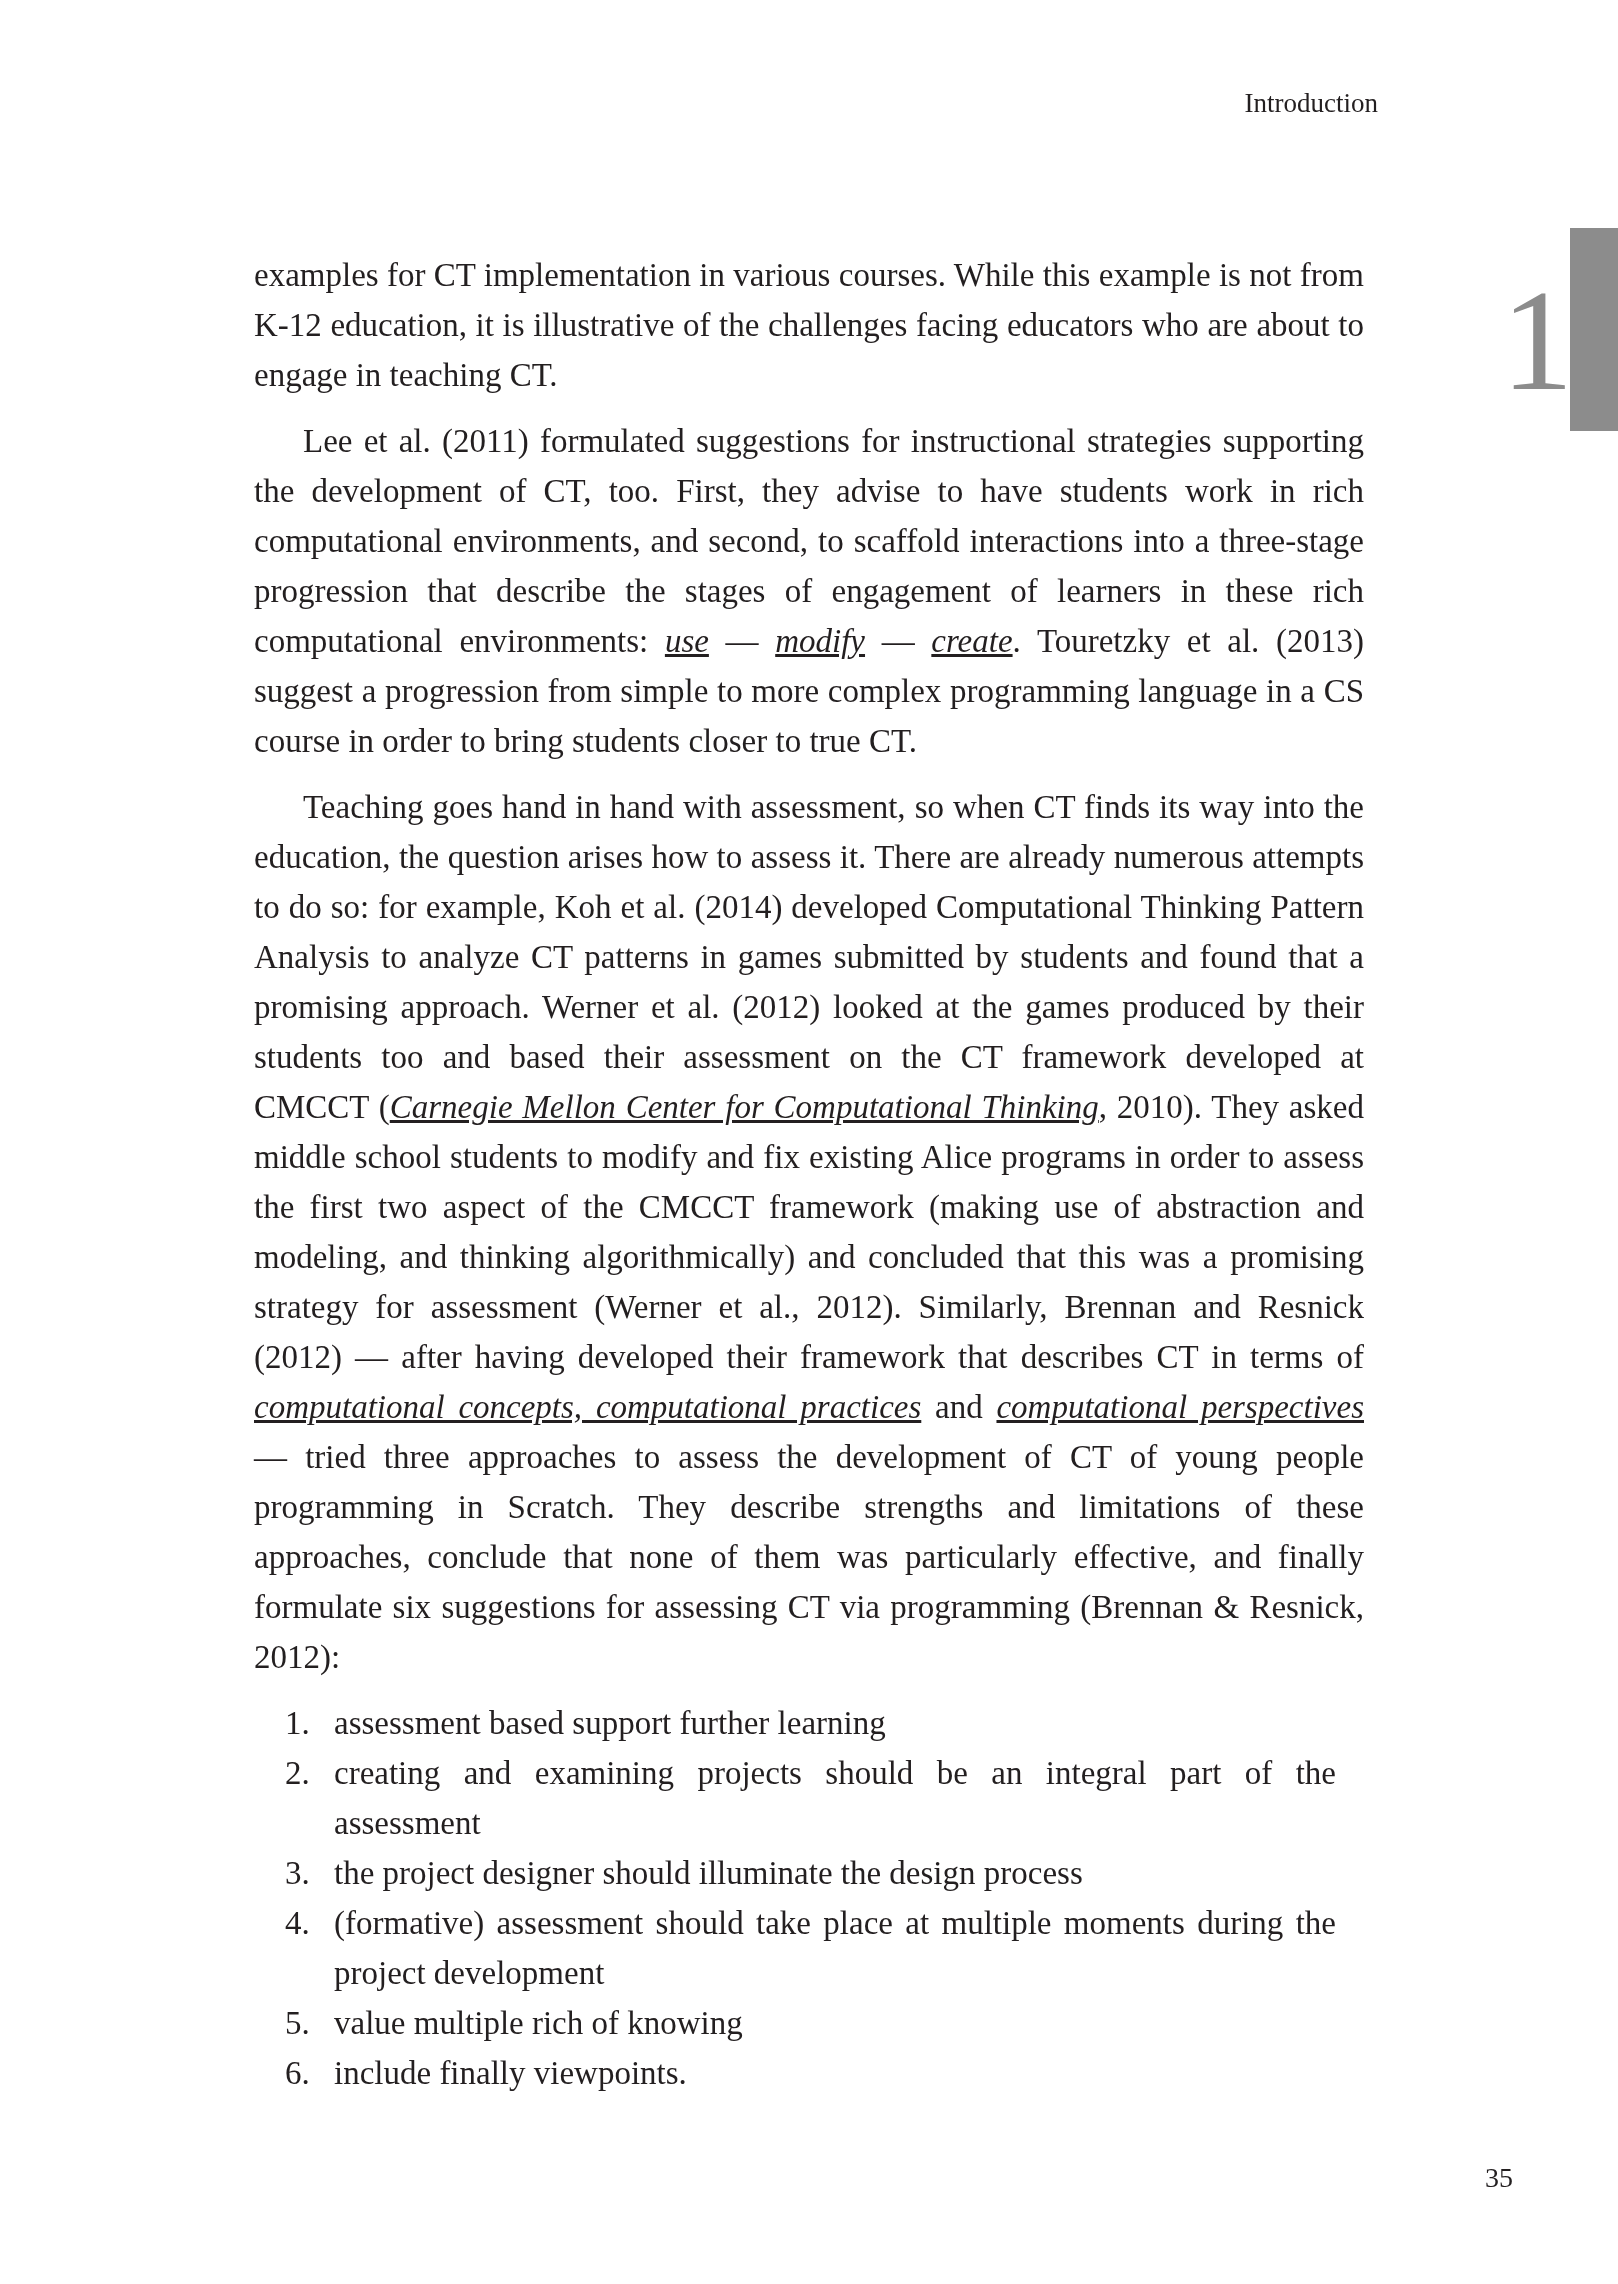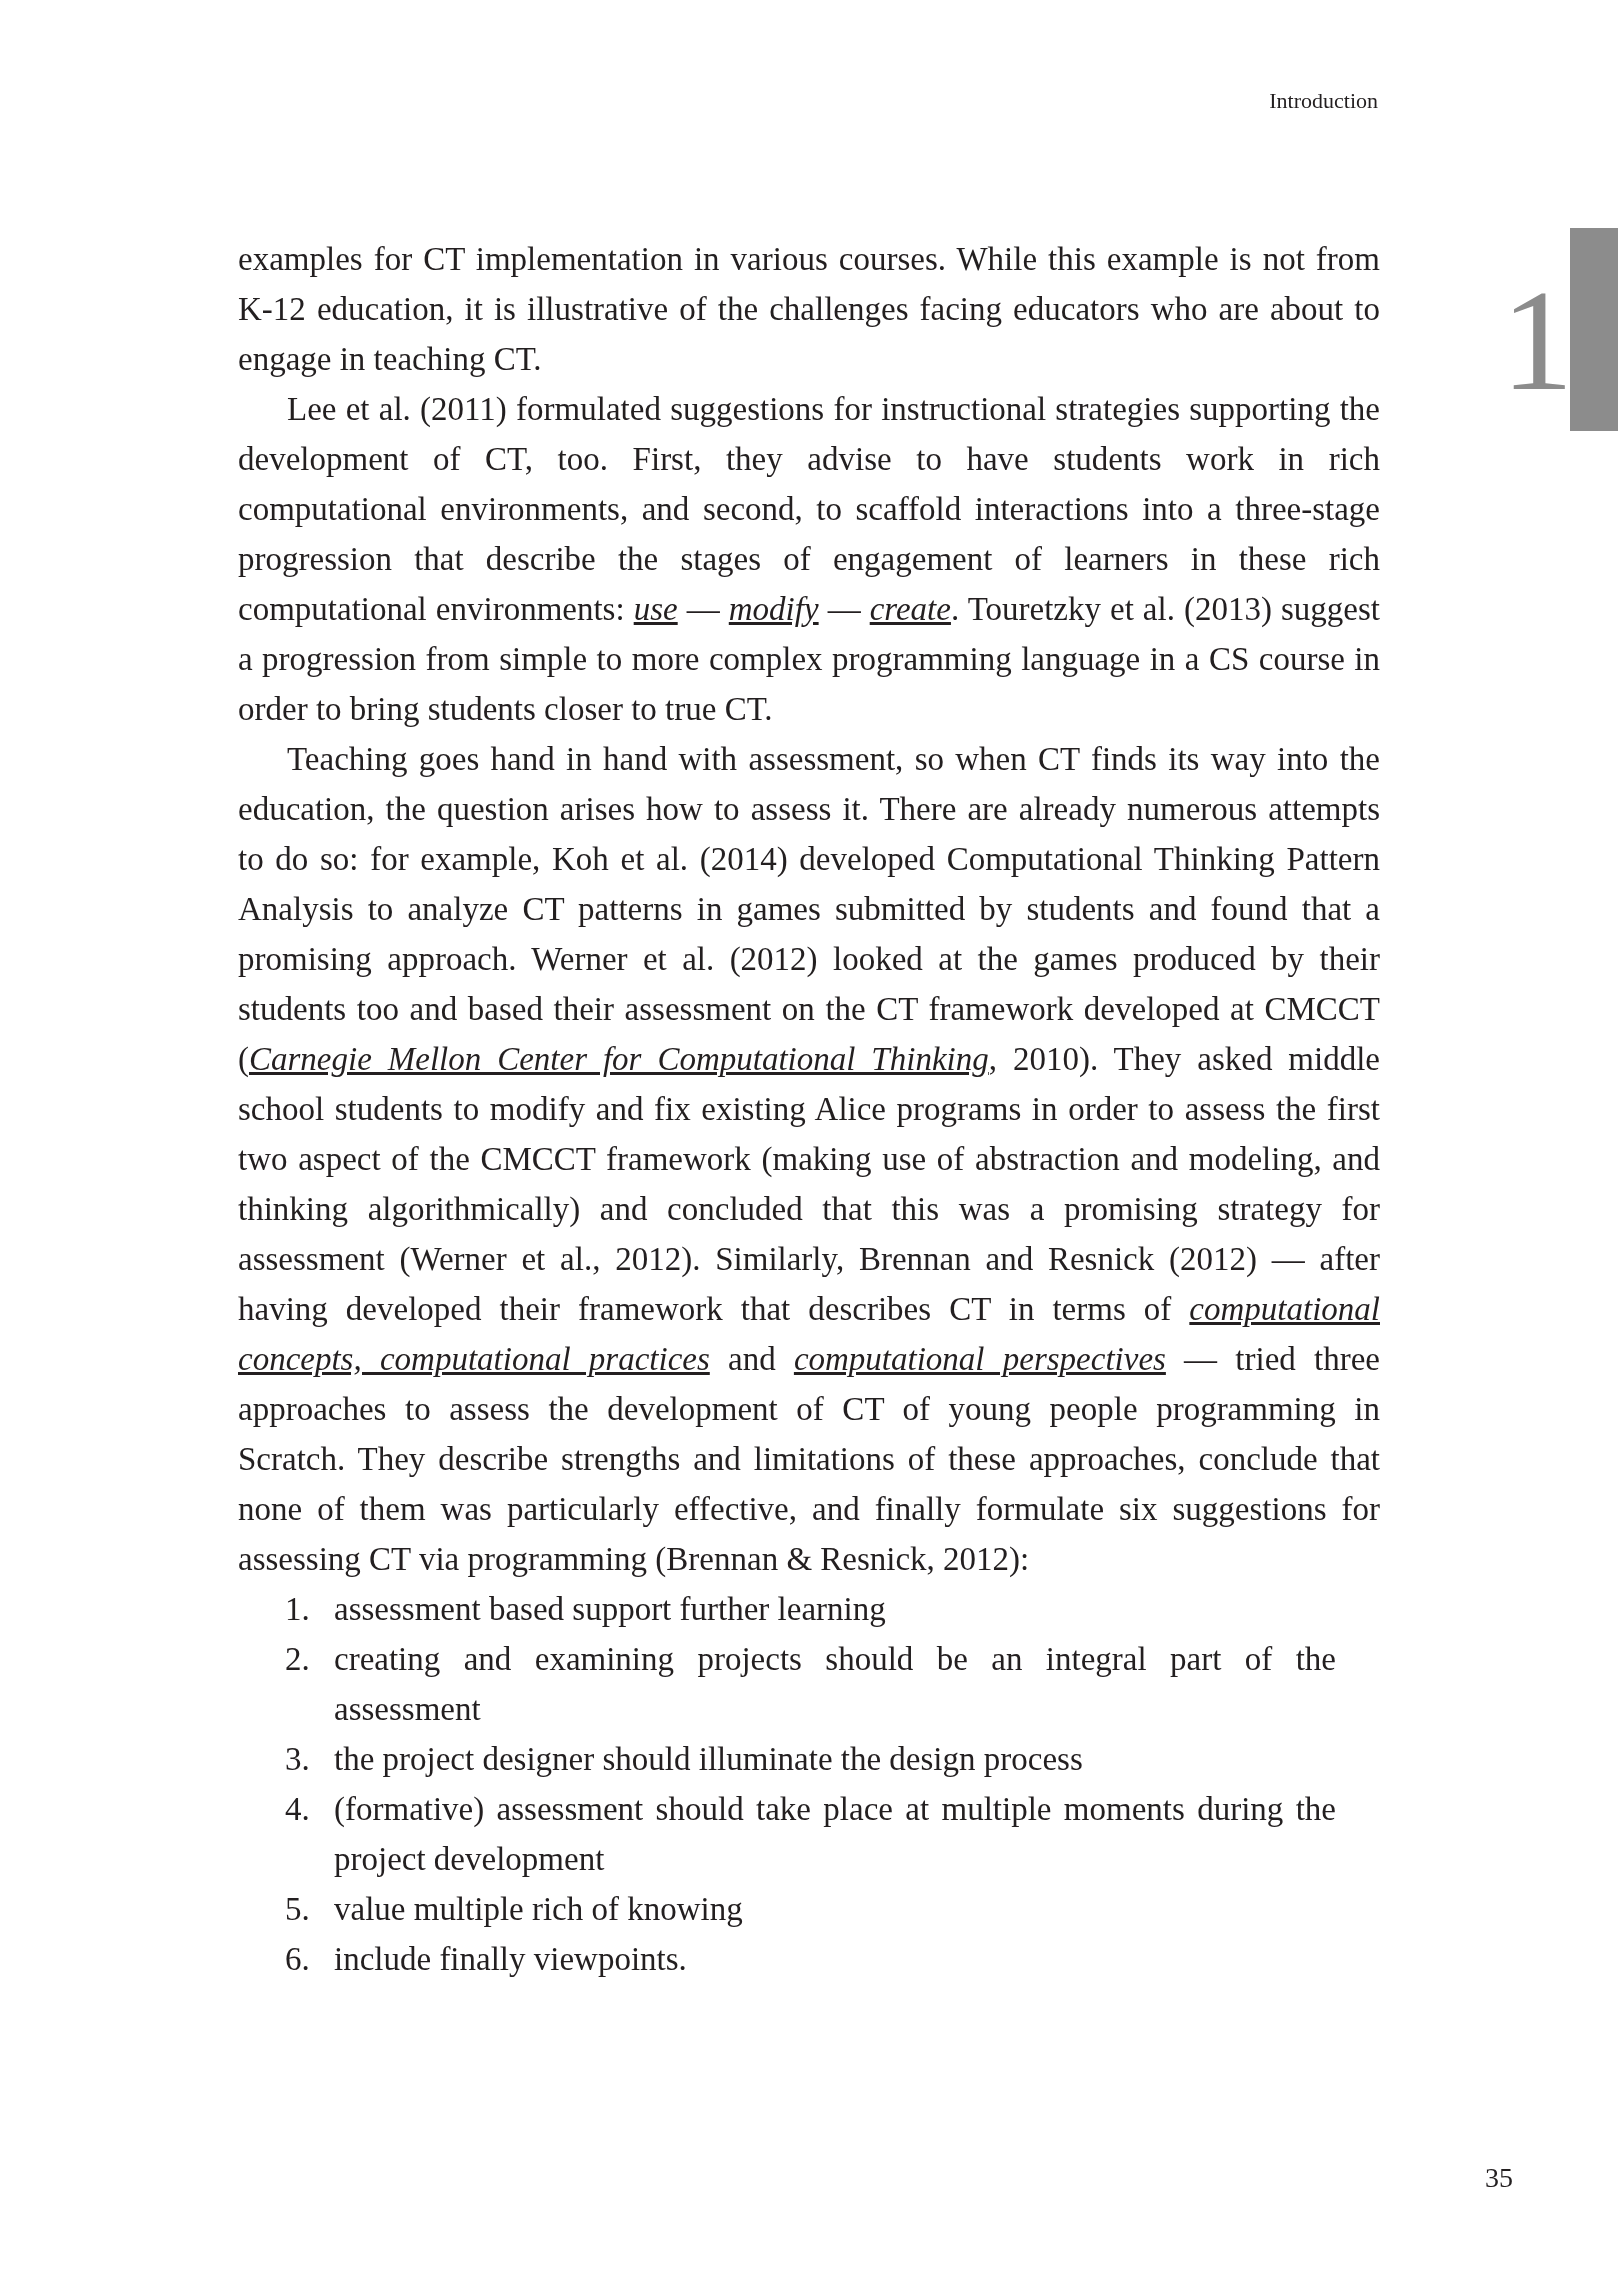--- a/index.html
+++ b/index.html
@@ -3,37 +3,37 @@
 <meta charset="utf-8">
 <style>
   html, body { margin: 0; padding: 0; background: #ffffff; }
   body {
     width: 1619px; height: 2284px; position: relative; overflow: hidden;
     font-family: "Liberation Serif", "DejaVu Serif", serif;
     color: #231f20;
   }
   .running-head {
     position: absolute; top: 90px; right: 241px;
-    font-size: 22px; line-height: 1;
+    font-size: 27px; line-height: 1;
   }
   .chapter-tab {
     position: absolute; left: 1570px; top: 228px; width: 49px; height: 203px;
     background: #8c8c8c;
   }
   .chapter-num {
     position: absolute; left: 1501px; top: 268px; width: 61px;
     font-size: 145px; line-height: 1; color: #8c8c8c; text-align: center;
     font-weight: normal;
   }
   .body-text {
     position: absolute; left: 238px; top: 234px; width: 1142px;
     font-size: 33px; line-height: 50px; text-align: justify;
     hyphens: manual;
   }
-  .body-text p { margin: 0; }
+  .body-text p { margin: 16px; }
   .body-text p.indent { text-indent: 49px; }
   .body-text em { font-style: italic; text-decoration: underline; }
   ol.suggestions {
     margin: 0; padding: 0; list-style: none;
     width: 1051px; margin-left: 47px;
   }
   ol.suggestions li {
     position: relative; padding-left: 49px; text-align: justify;
   }
   ol.suggestions li .num {

